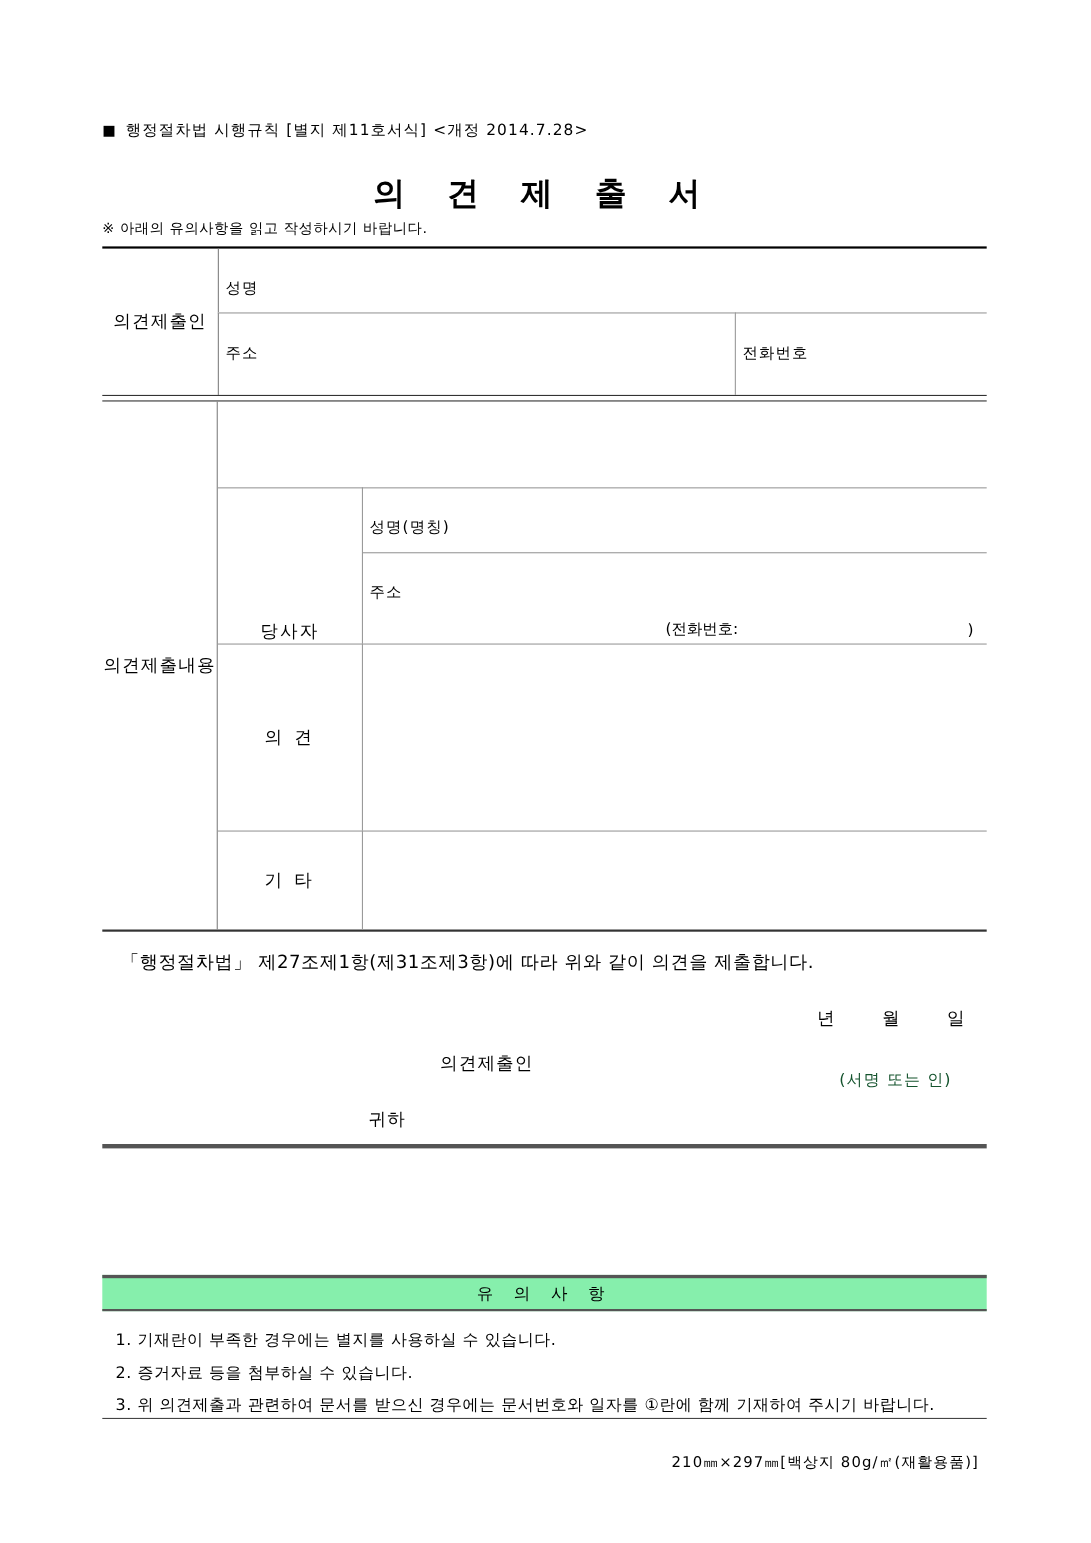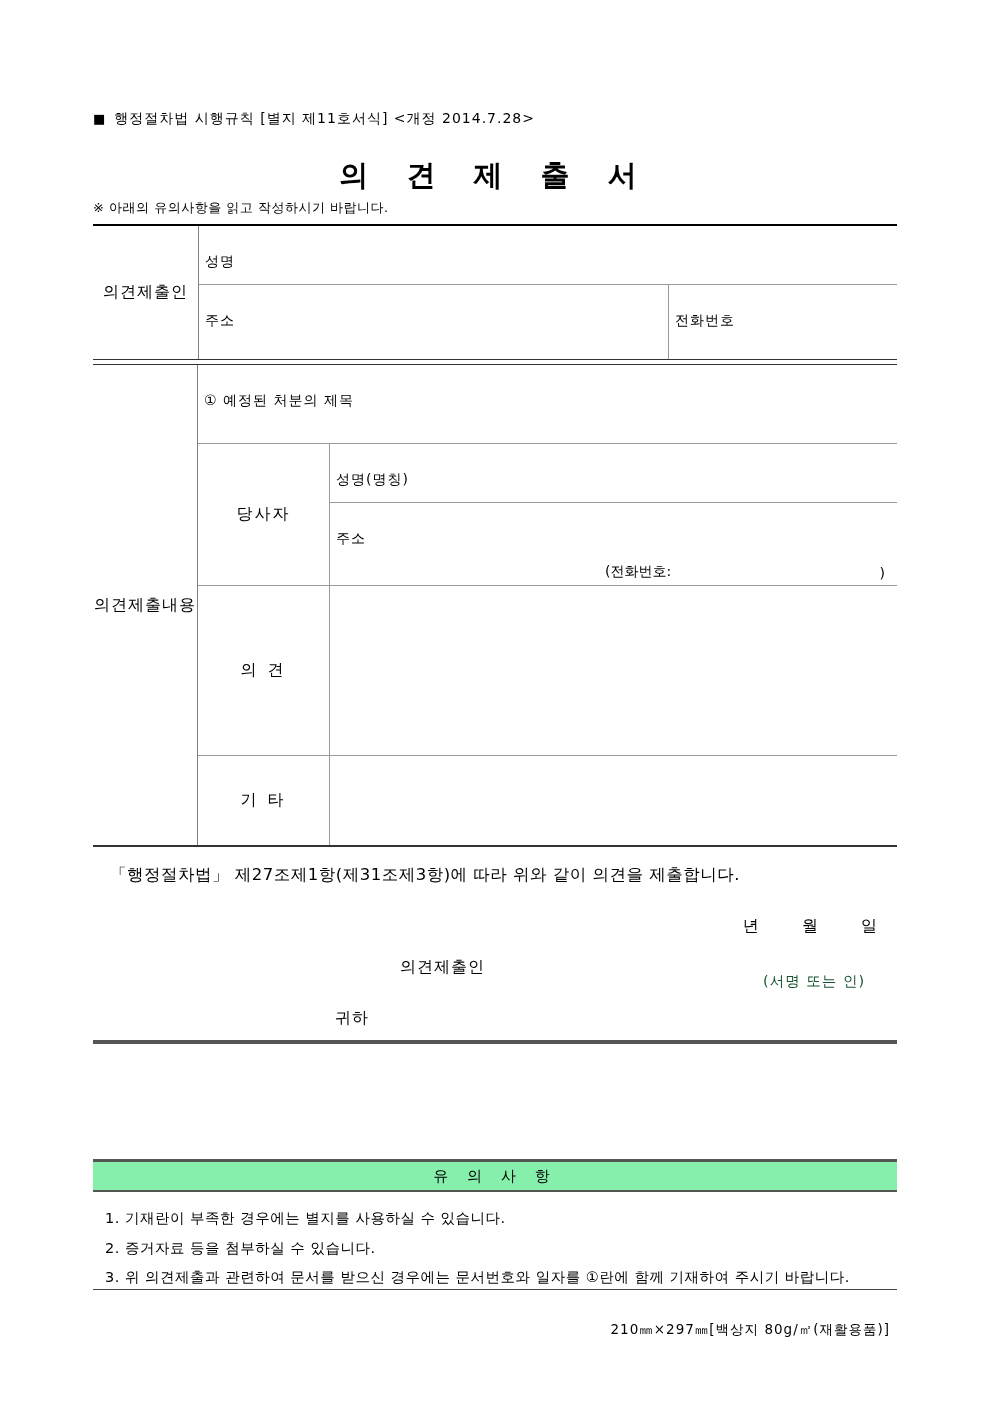--- a/index.html
+++ b/index.html
@@ -26,21 +26,21 @@
 
   
 
   
   .t2{left:93px;top:364px;width:804px;border-top:1px solid #333;border-bottom:2px solid #333;
       display:grid;grid-template-columns:105px 132px 567px;grid-template-rows:78px 59px 83px 170px 90px;}
   .t2 .rowhead{grid-row:1/6;grid-column:1;display:flex;flex-direction:row;align-items:center;justify-content:center;
       font-size:16px;letter-spacing:1px;line-height:34px;border-right:1px solid #808080;}
   .t2 .c-title{grid-row:1;grid-column:2/4;}
   .t2 .c-party{grid-row:2/4;grid-column:2;border-top:1px solid #9a9a9a;border-right:1px solid #9a9a9a;
-      display:flex;align-items:center;justify-content:center;font-size:16px;letter-spacing:2px;}
+      display:flex;align-items:flex-end;justify-content:center;font-size:16px;letter-spacing:2px;}
   .t2 .c-pname{grid-row:2;grid-column:3;border-top:1px solid #9a9a9a;}
   .t2 .c-paddr{grid-row:3;grid-column:3;border-top:1px solid #9a9a9a;position:relative;}
   .t2 .phone-line{position:absolute;bottom:4px;left:0;width:100%;font-size:14px;}
   .t2 .phone-line .pfx{position:absolute;left:275px;bottom:0;}
   .t2 .phone-line .sfx{position:absolute;right:12px;bottom:0;}
   .t2 .c-op-label{grid-row:4;grid-column:2;border-top:1px solid #9a9a9a;border-right:1px solid #9a9a9a;
       display:flex;align-items:center;justify-content:center;font-size:16px;letter-spacing:3px;}
   .t2 .c-op{grid-row:4;grid-column:3;border-top:1px solid #9a9a9a;}
   .t2 .c-etc-label{grid-row:5;grid-column:2;border-top:1px solid #9a9a9a;border-right:1px solid #9a9a9a;
       display:flex;align-items:center;justify-content:center;font-size:16px;letter-spacing:3px;}
@@ -92,24 +92,20 @@
       <div class="cell-label">전화번호</div>
       <div></div>
     </div>
   </div>
 
   <div class="abs t2">
     <div class="rowhead">
       <span>의견제출</span>
       <span>내용</span>
     </div>
-    <div class="c-title">
-      <div class="cell-label">① 예정된 처분의 제목</div>
-      <div></div>
-    </div>
     <div class="c-party">
       <span>당사자</span>
     </div>
     <div class="c-pname">
       <div class="cell-label">성명(명칭)</div>
       <div></div>
     </div>
     <div class="c-paddr">
       <div class="cell-label">주소</div>
       <div></div>

